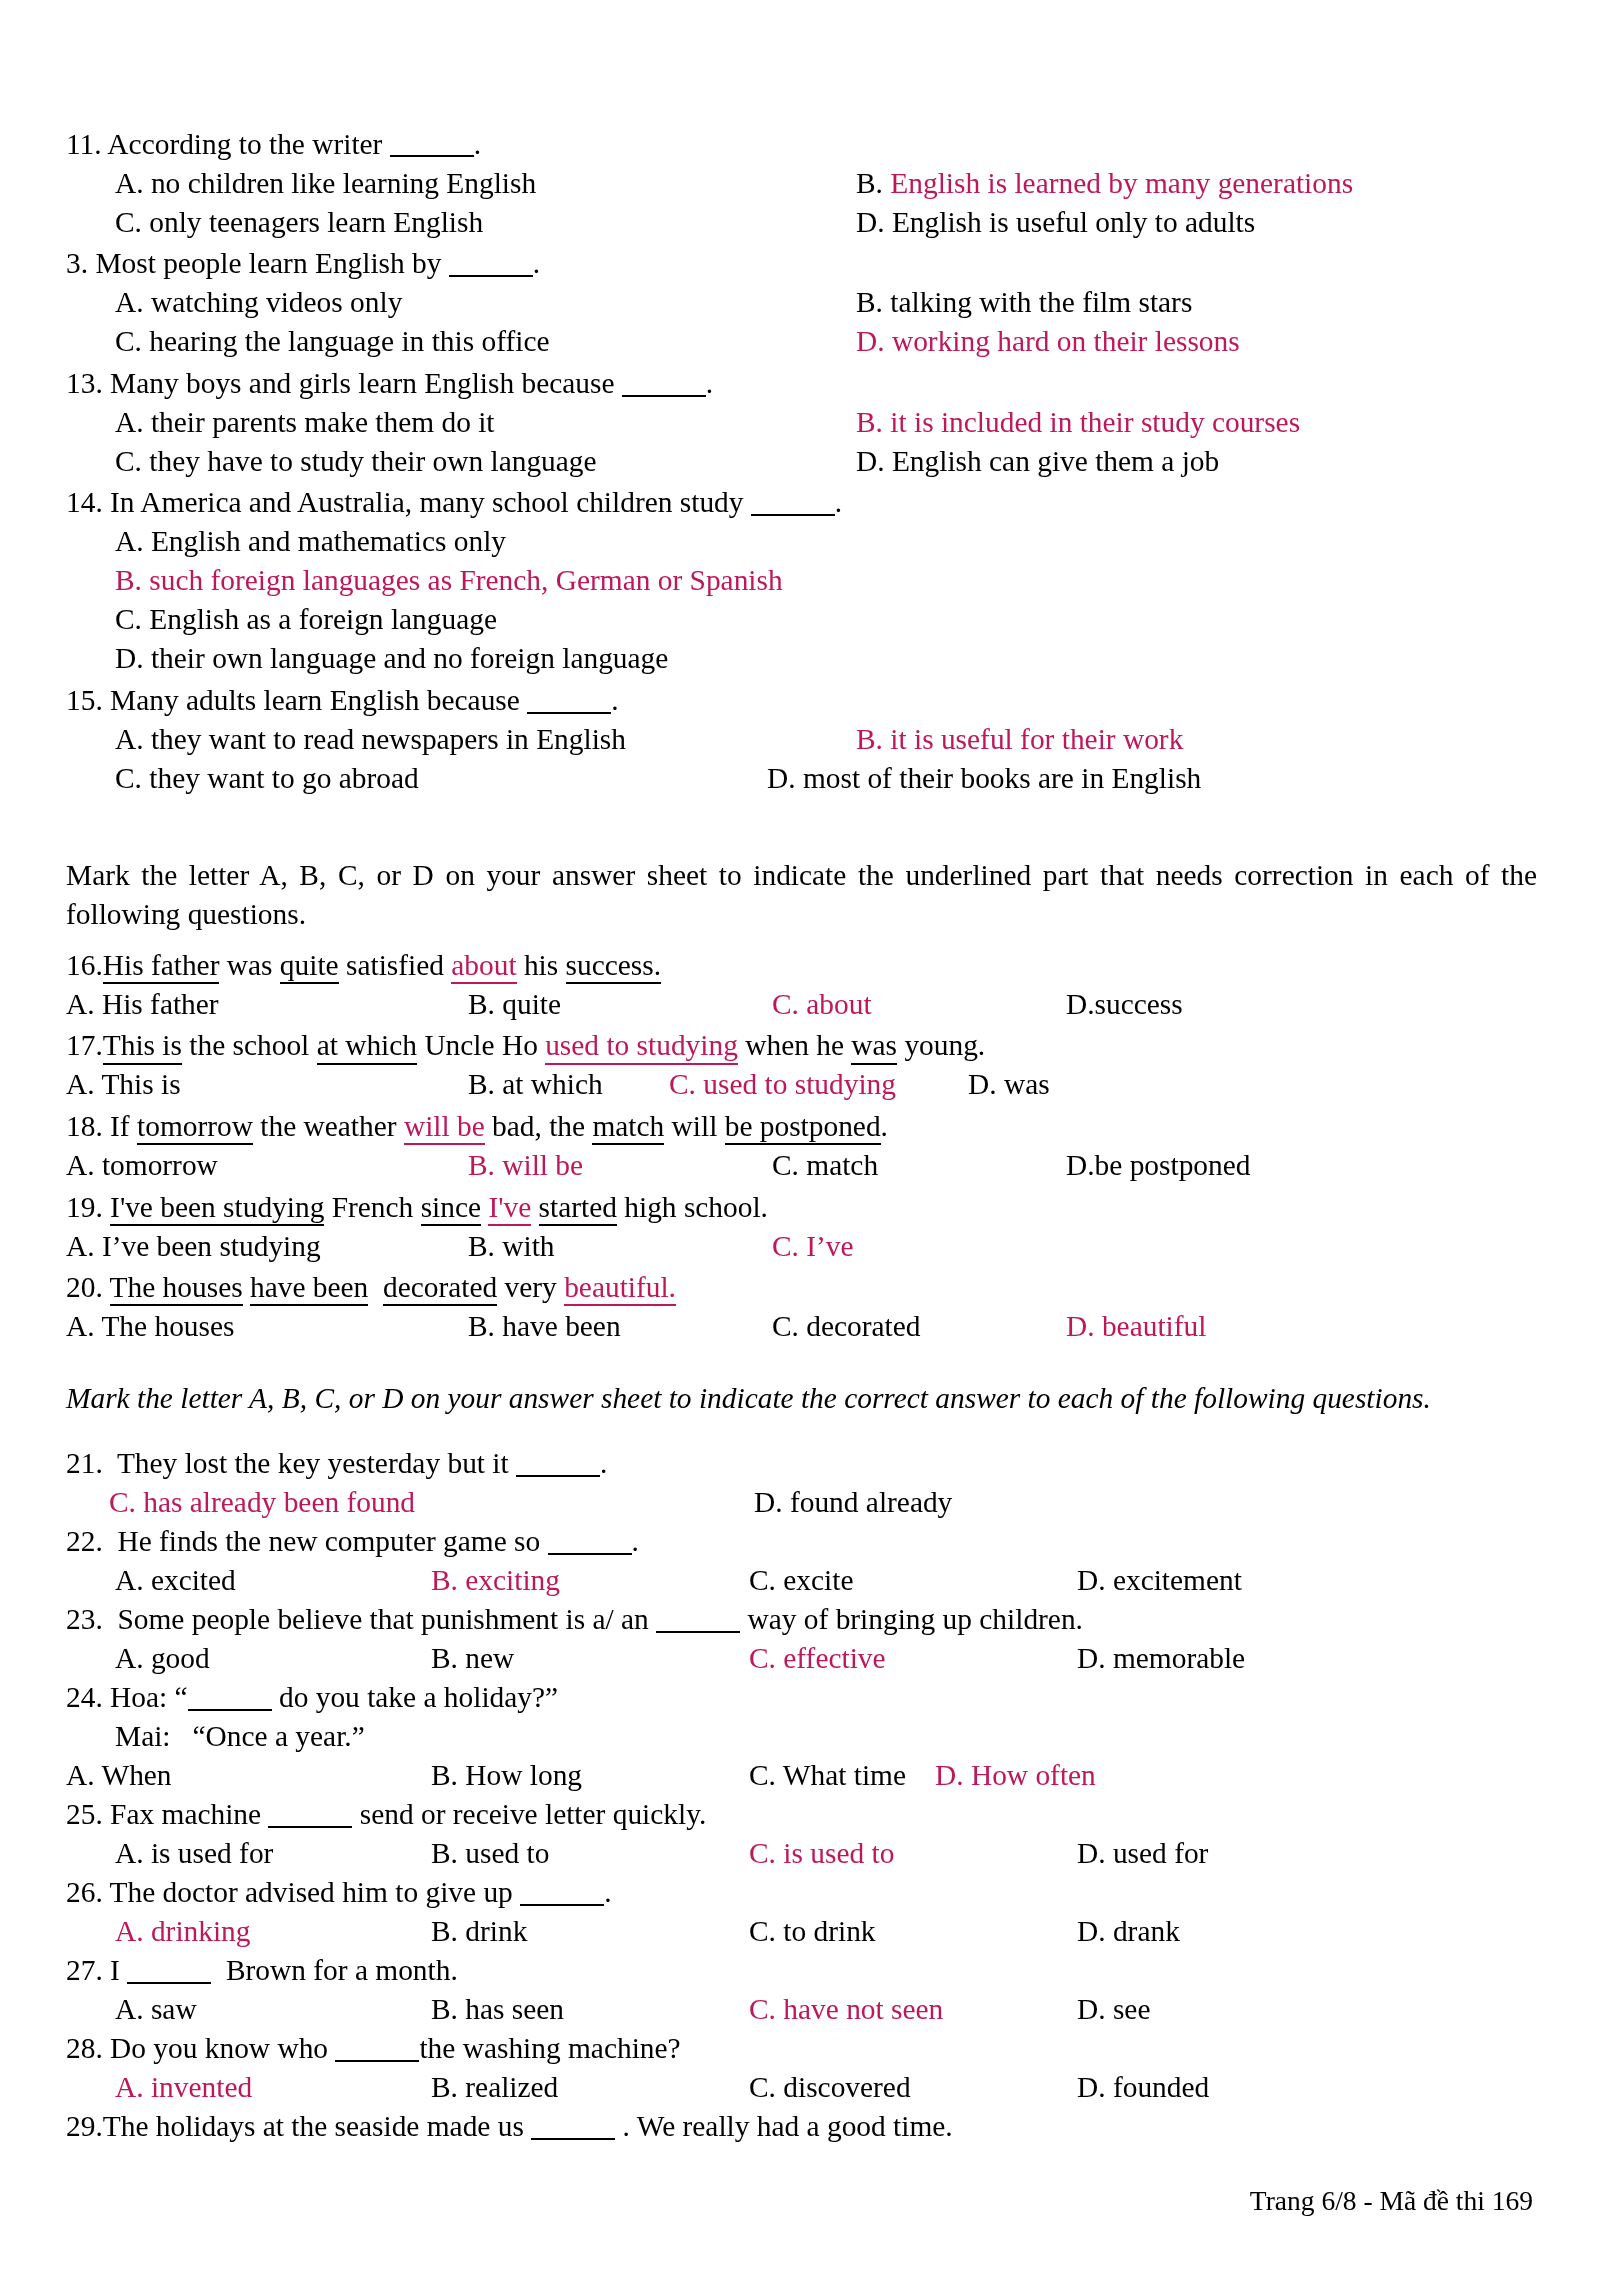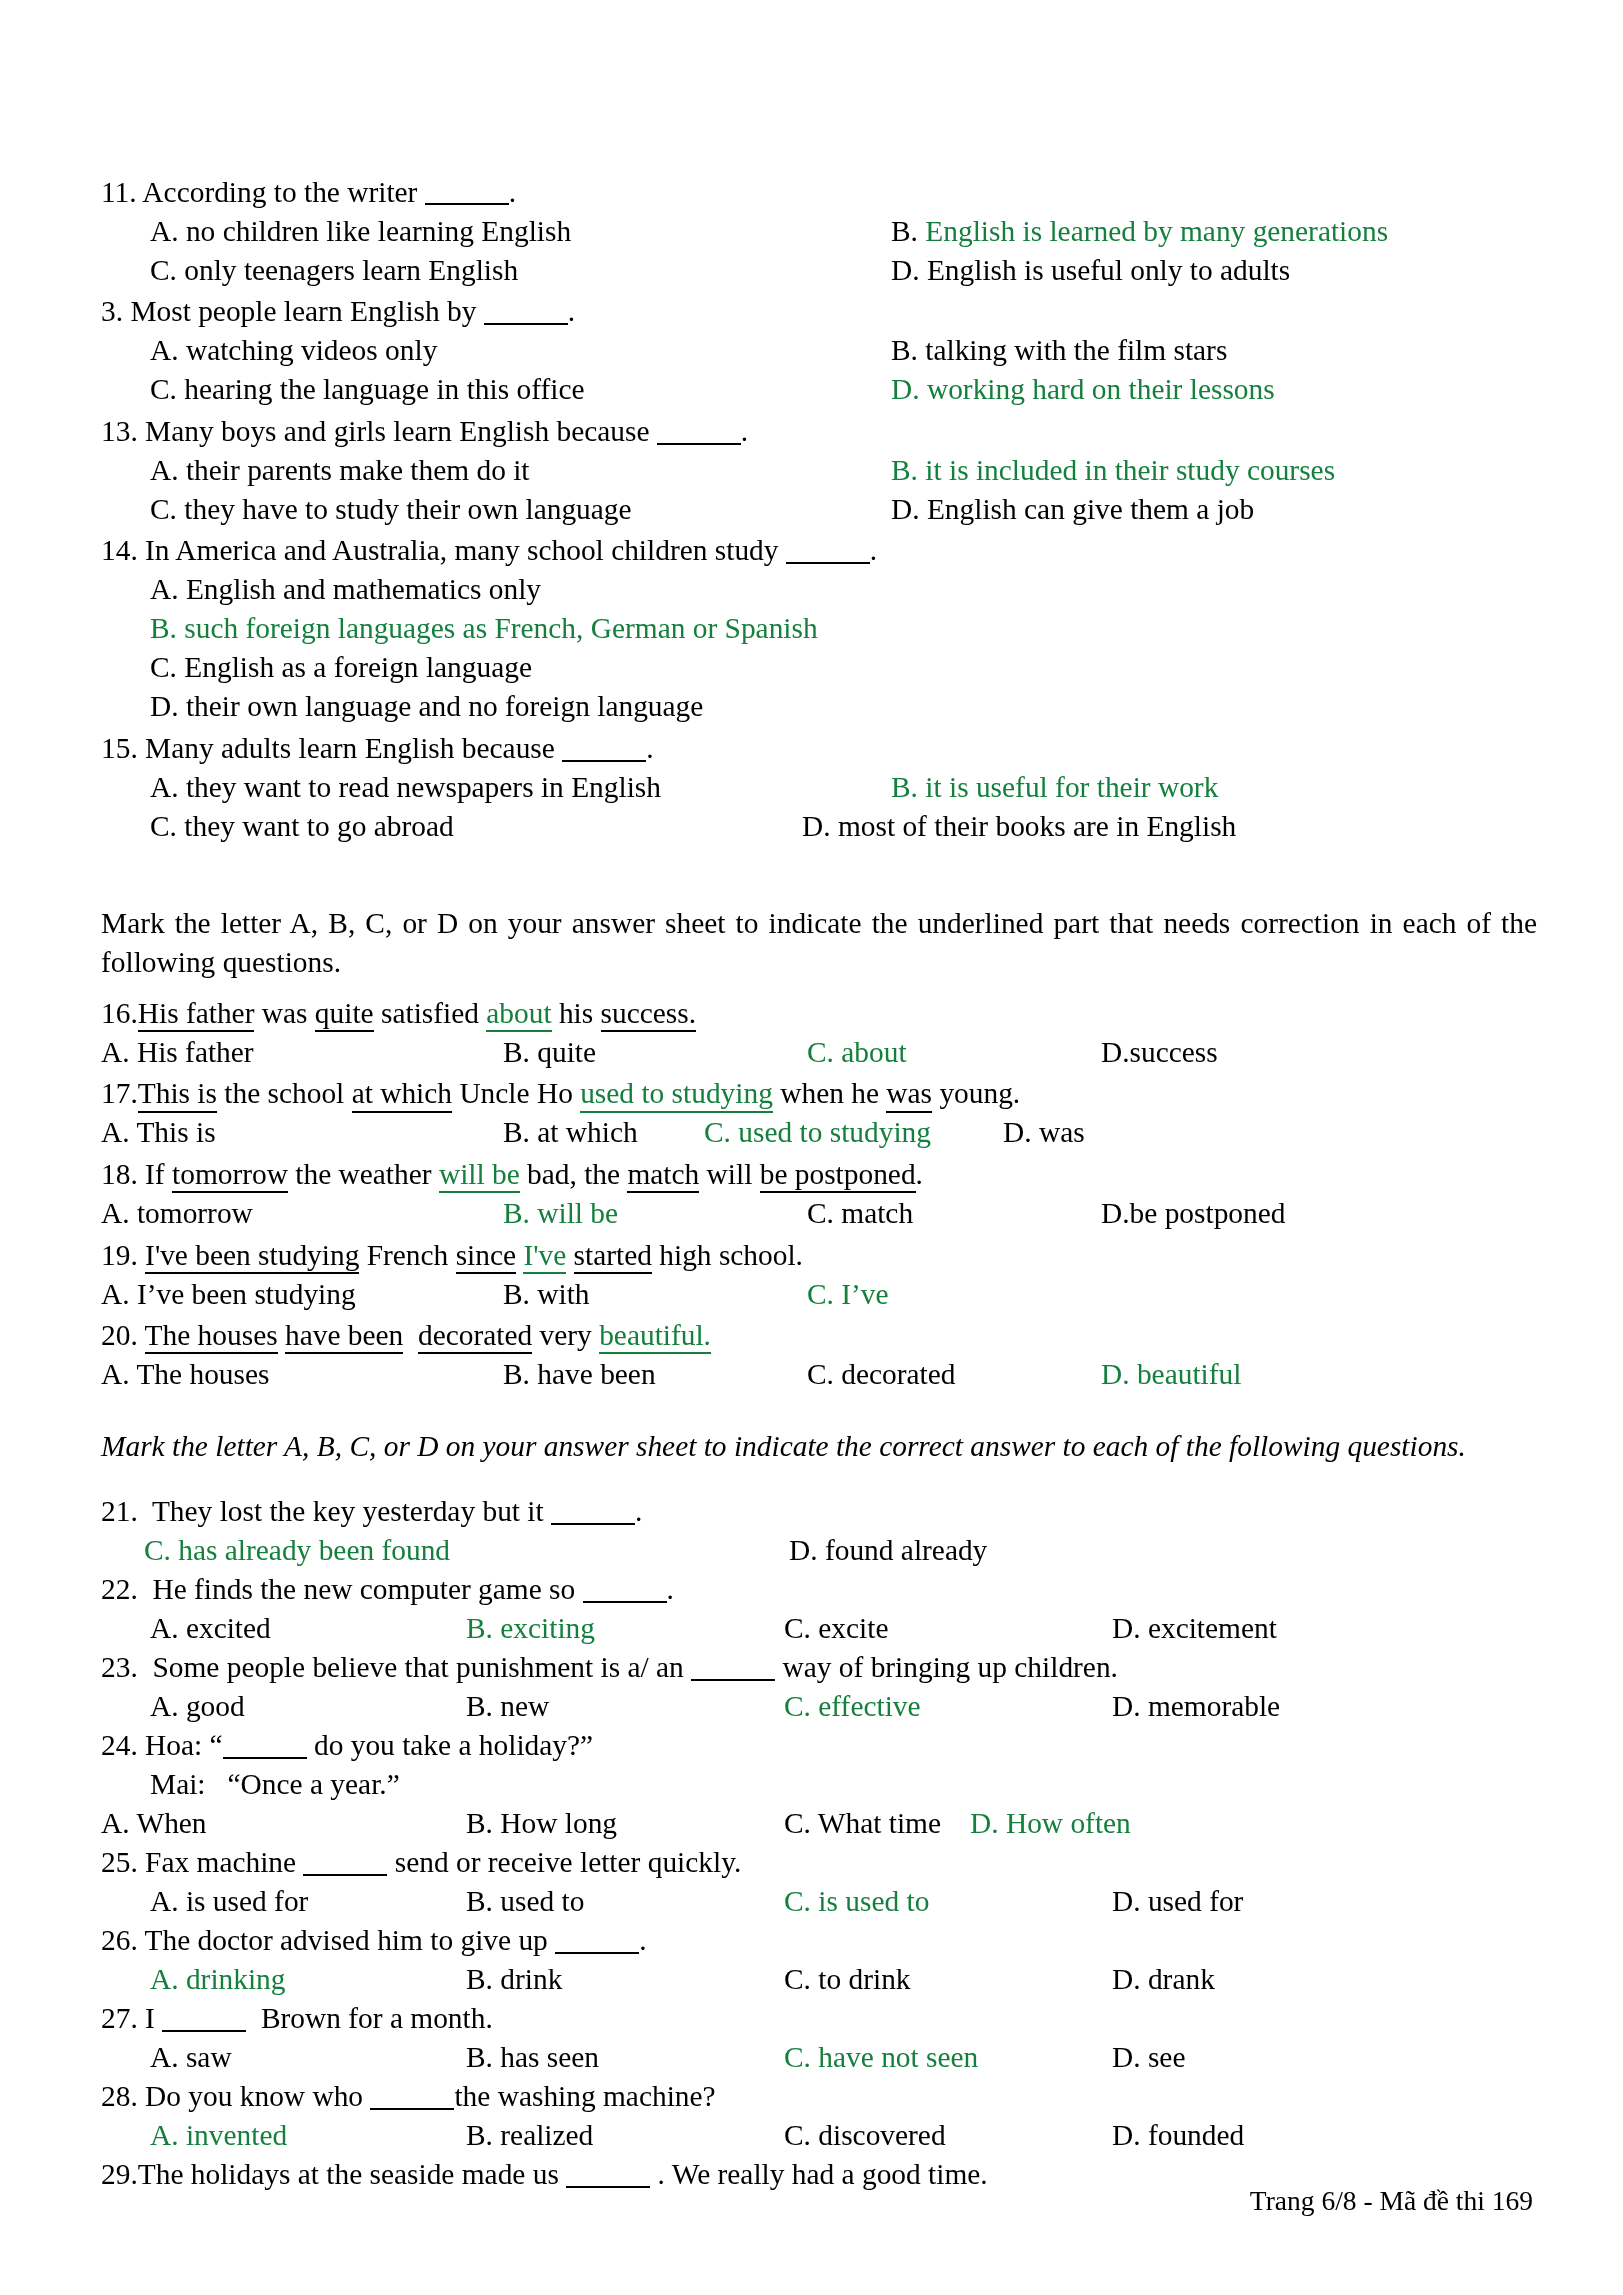--- a/index.html
+++ b/index.html
@@ -2,41 +2,41 @@
 <html style="font-size:10.5px"><head>
 <meta charset="utf-8">
 <title>Exam Page</title>
 <style>
   html,body{margin:0;padding:0;}
   body{
     width:1623px;height:2295px;background:#ffffff;color:#000000;
     font-family:"Liberation Serif","DejaVu Serif",serif;
     font-size:29.4px;position:relative;overflow:hidden;
   }
-  .content{box-sizing:border-box;width:1623px;padding:122px 86px 0 101px;margin-top:48px;}
+  .content{box-sizing:border-box;width:1623px;padding:122px 86px 0 66px;}
   .sec{margin:0;}
   .sec-correction{margin-top:58px;}
   .sec-mcq{margin-top:33px;}
   .line{min-height:39px;line-height:39px;white-space:pre-wrap;}
   .sec-reading .para,.sec-correction .para{margin-top:2.6px;}
   .heading{line-height:39px;text-align:justify;margin:0 0 11.8px 0;}
   .sec-mcq .heading{margin-bottom:26px;}
   .italic{font-style:italic;}
   .optrow{display:grid;}
   .cols1{padding-left:49px;}
   .cols2{grid-template-columns:741px 1fr;padding-left:49px;font-family:Liberation Serif, serif;}
   .cols2-mid{grid-template-columns:652px 1fr;padding-left:49px;}
   .cols2-q21{grid-template-columns:645px 1fr;padding-left:43px;}
   .cols4{grid-template-columns:316px 318px 328px 1fr;padding-left:49px;}
   .cols4-corr{grid-template-columns:402px 304px 294px 1fr;}
   .cols4-q17{grid-template-columns:402px 201px 299px 1fr;}
   .cols4-q24{grid-template-columns:365px 318px 186px 1fr;}
   .cell{white-space:pre-wrap;}
   .u{border-bottom:2.6px solid currentColor;padding-bottom:1.3px;}
-  .r{color:#15803d;}
+  .r{color:#be185d;}
   .blank{display:inline-block;width:84px;height:0;border-bottom:2.6px solid #000000;vertical-align:-3.9px;}
   .footer{position:absolute;top:2184px;right:90px;font-size:27.5px;line-height:33px;}
 </style>
 </head>
 <body>
 
 <div class="content">
     <div class="sec sec-reading">
       <div class="line para"><span class="">11. According to the writer </span><span class="blank"></span><span class="">.</span></div>
       <div class="line optrow cols2"><div class="cell"><span class="">A. no children like learning English</span></div><div class="cell"><span class="">B. </span><span class="r">English is learned by many generations</span></div></div>

